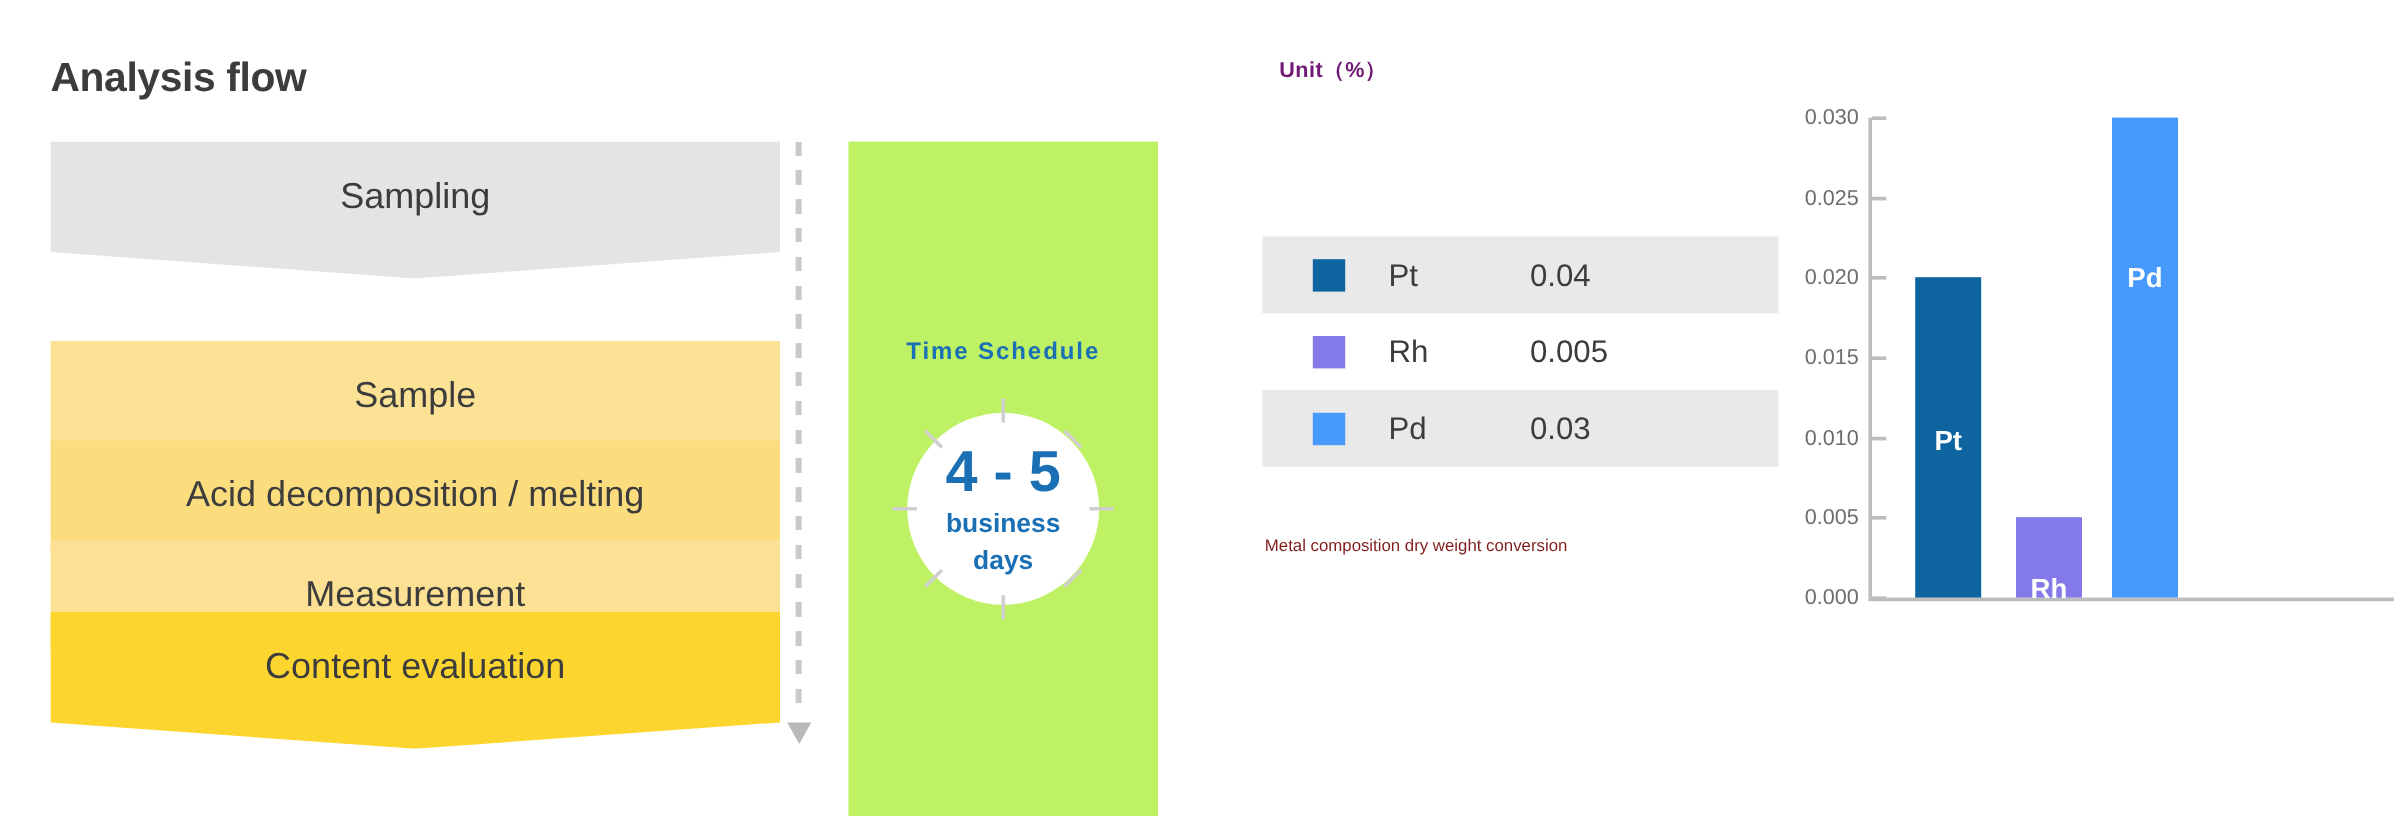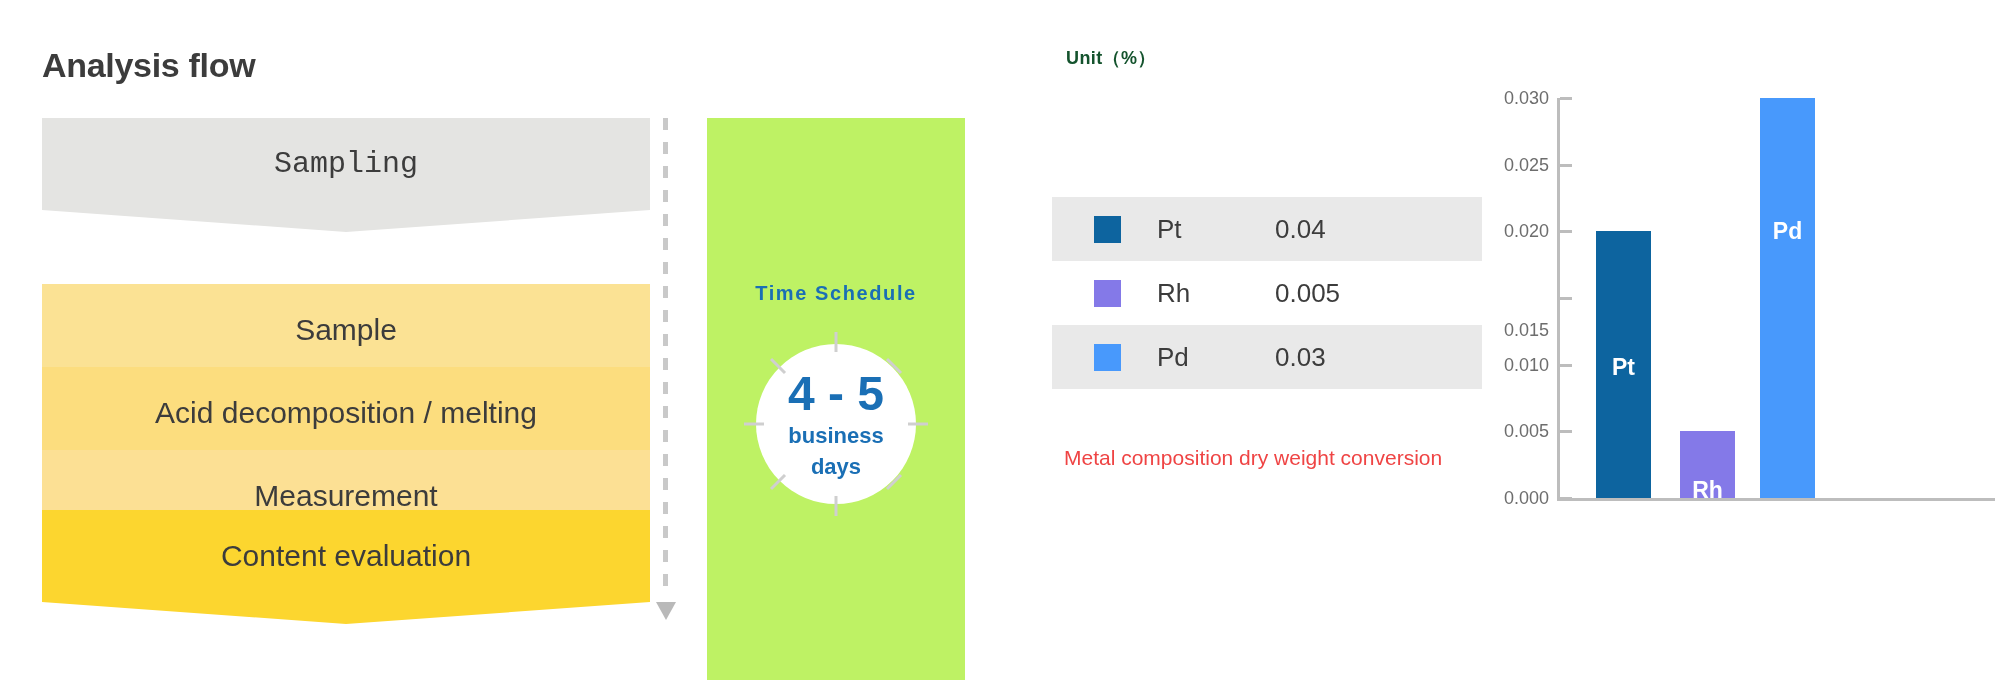--- a/index.html
+++ b/index.html
@@ -72,34 +72,34 @@
     position: absolute; left: 0; right: 0; top: 40px;
     text-align: center; color: #1a6fb5;
   }
   .clock-big { font-size: 48px; font-weight: bold; line-height: 1.0; letter-spacing: 0px; }
   .clock-sub { font-size: 22px; font-weight: bold; line-height: 1.16; margin-top: 5px; }
 
   
   .result-section { position: absolute; left: 1030px; top: 0; width: 970px; height: 680px; }
   .result-head { position: absolute; left: 22px; top: 46px; display: flex; align-items: flex-end; }
   .result-title { font-size: 34px; font-weight: bold; color: #3c3c3c; letter-spacing: -0.3px; }
-  .result-unit { font-size: 18px; font-weight: bold; color: #14532d; margin-left: 14px; margin-bottom: 4px; letter-spacing: 0.4px; }
+  .result-unit { font-size: 18px; font-weight: bold; color: #701a75; margin-left: 14px; margin-bottom: 4px; letter-spacing: 0.4px; }
 
   .legend { position: absolute; left: 22px; top: 197px; width: 430px; }
   .legend-row {
     display: flex; align-items: center;
     height: 64px; padding-left: 42px;
   }
   .legend-row.shaded { background: #e9e9e9; }
   .swatch { width: 27px; height: 27px; flex: none; }
   .legend-name { width: 118px; margin-left: 36px; font-size: 26px; color: #3c3c3c; }
   .legend-value { font-size: 26px; color: #3c3c3c; }
   .legend-note {
-    position: absolute; left: 34px; top: 446px;
-    font-size: 21px; color: #ef4444; white-space: nowrap;
+    position: absolute; left: 24px; top: 446px;
+    font-size: 14px; color: #7f1d1d; white-space: nowrap;
   }
 
   
   .chart { position: absolute; left: 455px; top: 98px; width: 510px; height: 500px; }
   .y-labels { position: absolute; left: 0; top: 0; width: 64px; height: 400px; }
   .y-label {
     position: absolute; right: 0; font-size: 18px; color: #6d6d6d;
     transform: translateY(-50%); white-space: nowrap;
   }
   .axis-y { position: absolute; left: 72px; top: 0; width: 3px; height: 400px; background: #bdbdbd; }
@@ -117,21 +117,21 @@
   }
 </style>
 </head>
 <body>
 
 <div class="page">
 
   <div class="flow-section">
     <div class="section-title">Analysis flow</div>
     <div class="chevrons" id="chevrons">
-        <div class="chev" style="top: 0px; height: 114px; font-family: Liberation Mono, monospace;">
+        <div class="chev" style="top: 0px; height: 114px;">
           <svg viewBox="0 0 608 114" preserveAspectRatio="none">
             <polygon points="0,0 608,0 608,92 304,114 0,92" fill="#e4e4e2"></polygon>
           </svg>
           <span class="label" style="margin-bottom: 22px;">Sampling</span>
         </div>
         <div class="chev" style="top: 166px; height: 114px;">
           <svg viewBox="0 0 608 114" preserveAspectRatio="none">
             <polygon points="0,0 608,0 608,92 304,114 0,92" fill="#fbe294"></polygon>
           </svg>
           <span class="label" style="margin-bottom: 22px;">Sample</span>
@@ -209,21 +209,21 @@
         </div>
       </div>
 
     <div class="legend-note">Metal composition dry weight conversion</div>
 
     <div class="chart">
       <div class="y-labels" id="ylabels">
           <div class="y-label" style="top: 400px;">0.000</div>
           <div class="y-label" style="top: 333.333px;">0.005</div>
           <div class="y-label" style="top: 266.667px;">0.010</div>
-          <div class="y-label" style="top: 200px; margin-top: 32px;">0.015</div>
+          <div class="y-label" style="top: 200px;">0.015</div>
           <div class="y-label" style="top: 133.333px;">0.020</div>
           <div class="y-label" style="top: 66.6667px;">0.025</div>
           <div class="y-label" style="top: 0px;">0.030</div>
         </div>
       <div id="ticks">
           <div class="tick" style="top: 400px;"></div>
           <div class="tick" style="top: 333.333px;"></div>
           <div class="tick" style="top: 266.667px;"></div>
           <div class="tick" style="top: 200px;"></div>
           <div class="tick" style="top: 133.333px;"></div>

